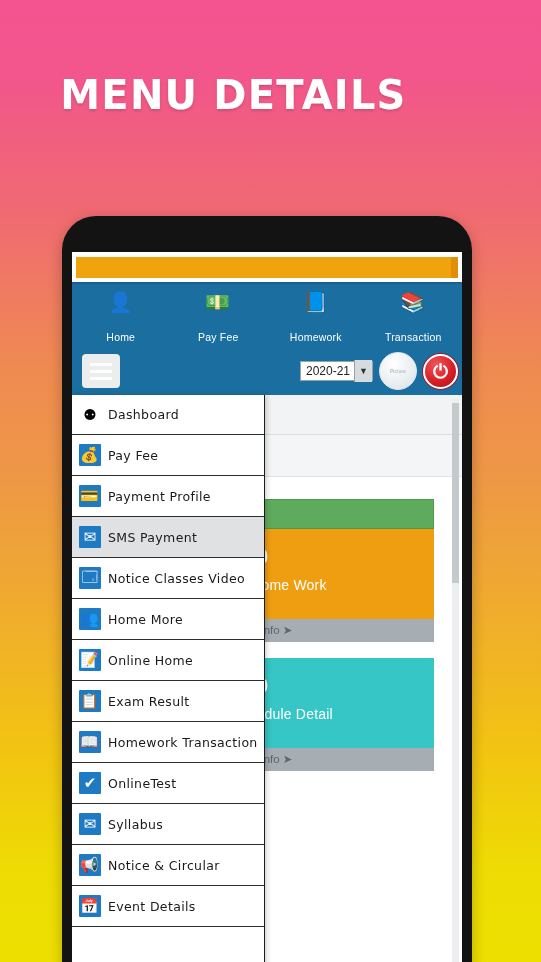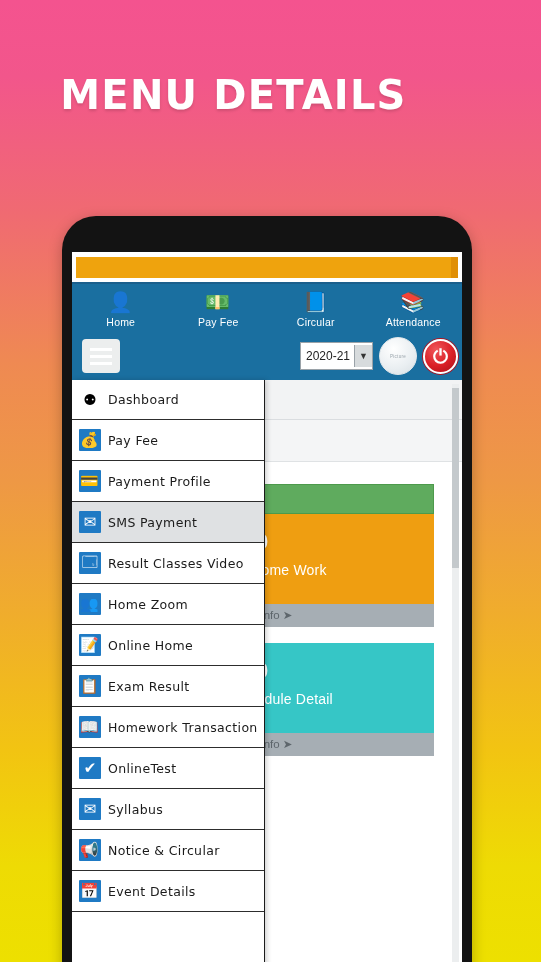--- a/index.html
+++ b/index.html
@@ -75,21 +75,21 @@
     color: #ffffff;
     font-size: 10.5px;
     letter-spacing: .2px;
   }
   .topnav-ico {
     font-size: 20px;
     line-height: 24px;
     display: block;
     height: 24px;
   }
-  .topnav-label { display:block; margin-top: 2px; }
+  .topnav-label { display:block; margin-top: 17px; }
 
   
   .toolbar {
     background: #1a6fa0;
     height: 48px;
     display: flex;
     align-items: center;
     padding: 0 6px;
     position: relative;
   }
@@ -102,21 +102,21 @@
     margin-left: 4px;
   }
   .hamburger i { display:block; width: 22px; height: 3px; background: #ffffff; }
   .toolbar-right {
     position: absolute; right: 4px; top: 0; height: 48px;
     display: flex; align-items: center; gap: 6px;
   }
   .year-select {
     background: #ffffff;
     border: 1px solid #9aa2a8;
-    height: 28px;
+    height: 20px;
     font-size: 12px;
     color: #222;
     display: flex; align-items: center;
     padding-left: 5px;
     font-family: "Liberation Sans", sans-serif;
   }
   .year-caret {
     width: 18px; height: 22px;
     background: #d7dbdd;
     border-left: 1px solid #9aa2a8;
@@ -265,25 +265,25 @@
       <div class="topnav-item">
         <span class="topnav-ico">👤</span>
         <span class="topnav-label">Home</span>
       </div>
       <div class="topnav-item">
         <span class="topnav-ico">💵</span>
         <span class="topnav-label">Pay Fee</span>
       </div>
       <div class="topnav-item">
         <span class="topnav-ico">📘</span>
-        <span class="topnav-label">Circular</span>
+        <span class="topnav-label">Homework</span>
       </div>
       <div class="topnav-item">
         <span class="topnav-ico">📚</span>
-        <span class="topnav-label">Attendance</span>
+        <span class="topnav-label">Transaction</span>
       </div>
     </div>
 
     <div class="toolbar">
       <div class="hamburger">
         <i></i>
         <i></i>
         <i></i>
       </div>
       <div class="toolbar-right">
@@ -370,26 +370,26 @@
           <span class="mi-label">Payment Profile</span>
         </div>
 
         <div class="menu-item active">
           <span class="mi-icon boxed">✉</span>
           <span class="mi-label">SMS Payment</span>
         </div>
 
         <div class="menu-item">
           <span class="mi-icon boxed">🗔</span>
-          <span class="mi-label">Result Classes Video</span>
+          <span class="mi-label">Notice Classes Video</span>
         </div>
 
         <div class="menu-item">
           <span class="mi-icon boxed">👥</span>
-          <span class="mi-label">Home Zoom</span>
+          <span class="mi-label">Home More</span>
         </div>
 
         <div class="menu-item">
           <span class="mi-icon boxed">📝</span>
           <span class="mi-label">Online Home</span>
         </div>
 
         <div class="menu-item">
           <span class="mi-icon boxed">📋</span>
           <span class="mi-label">Exam Result</span>

